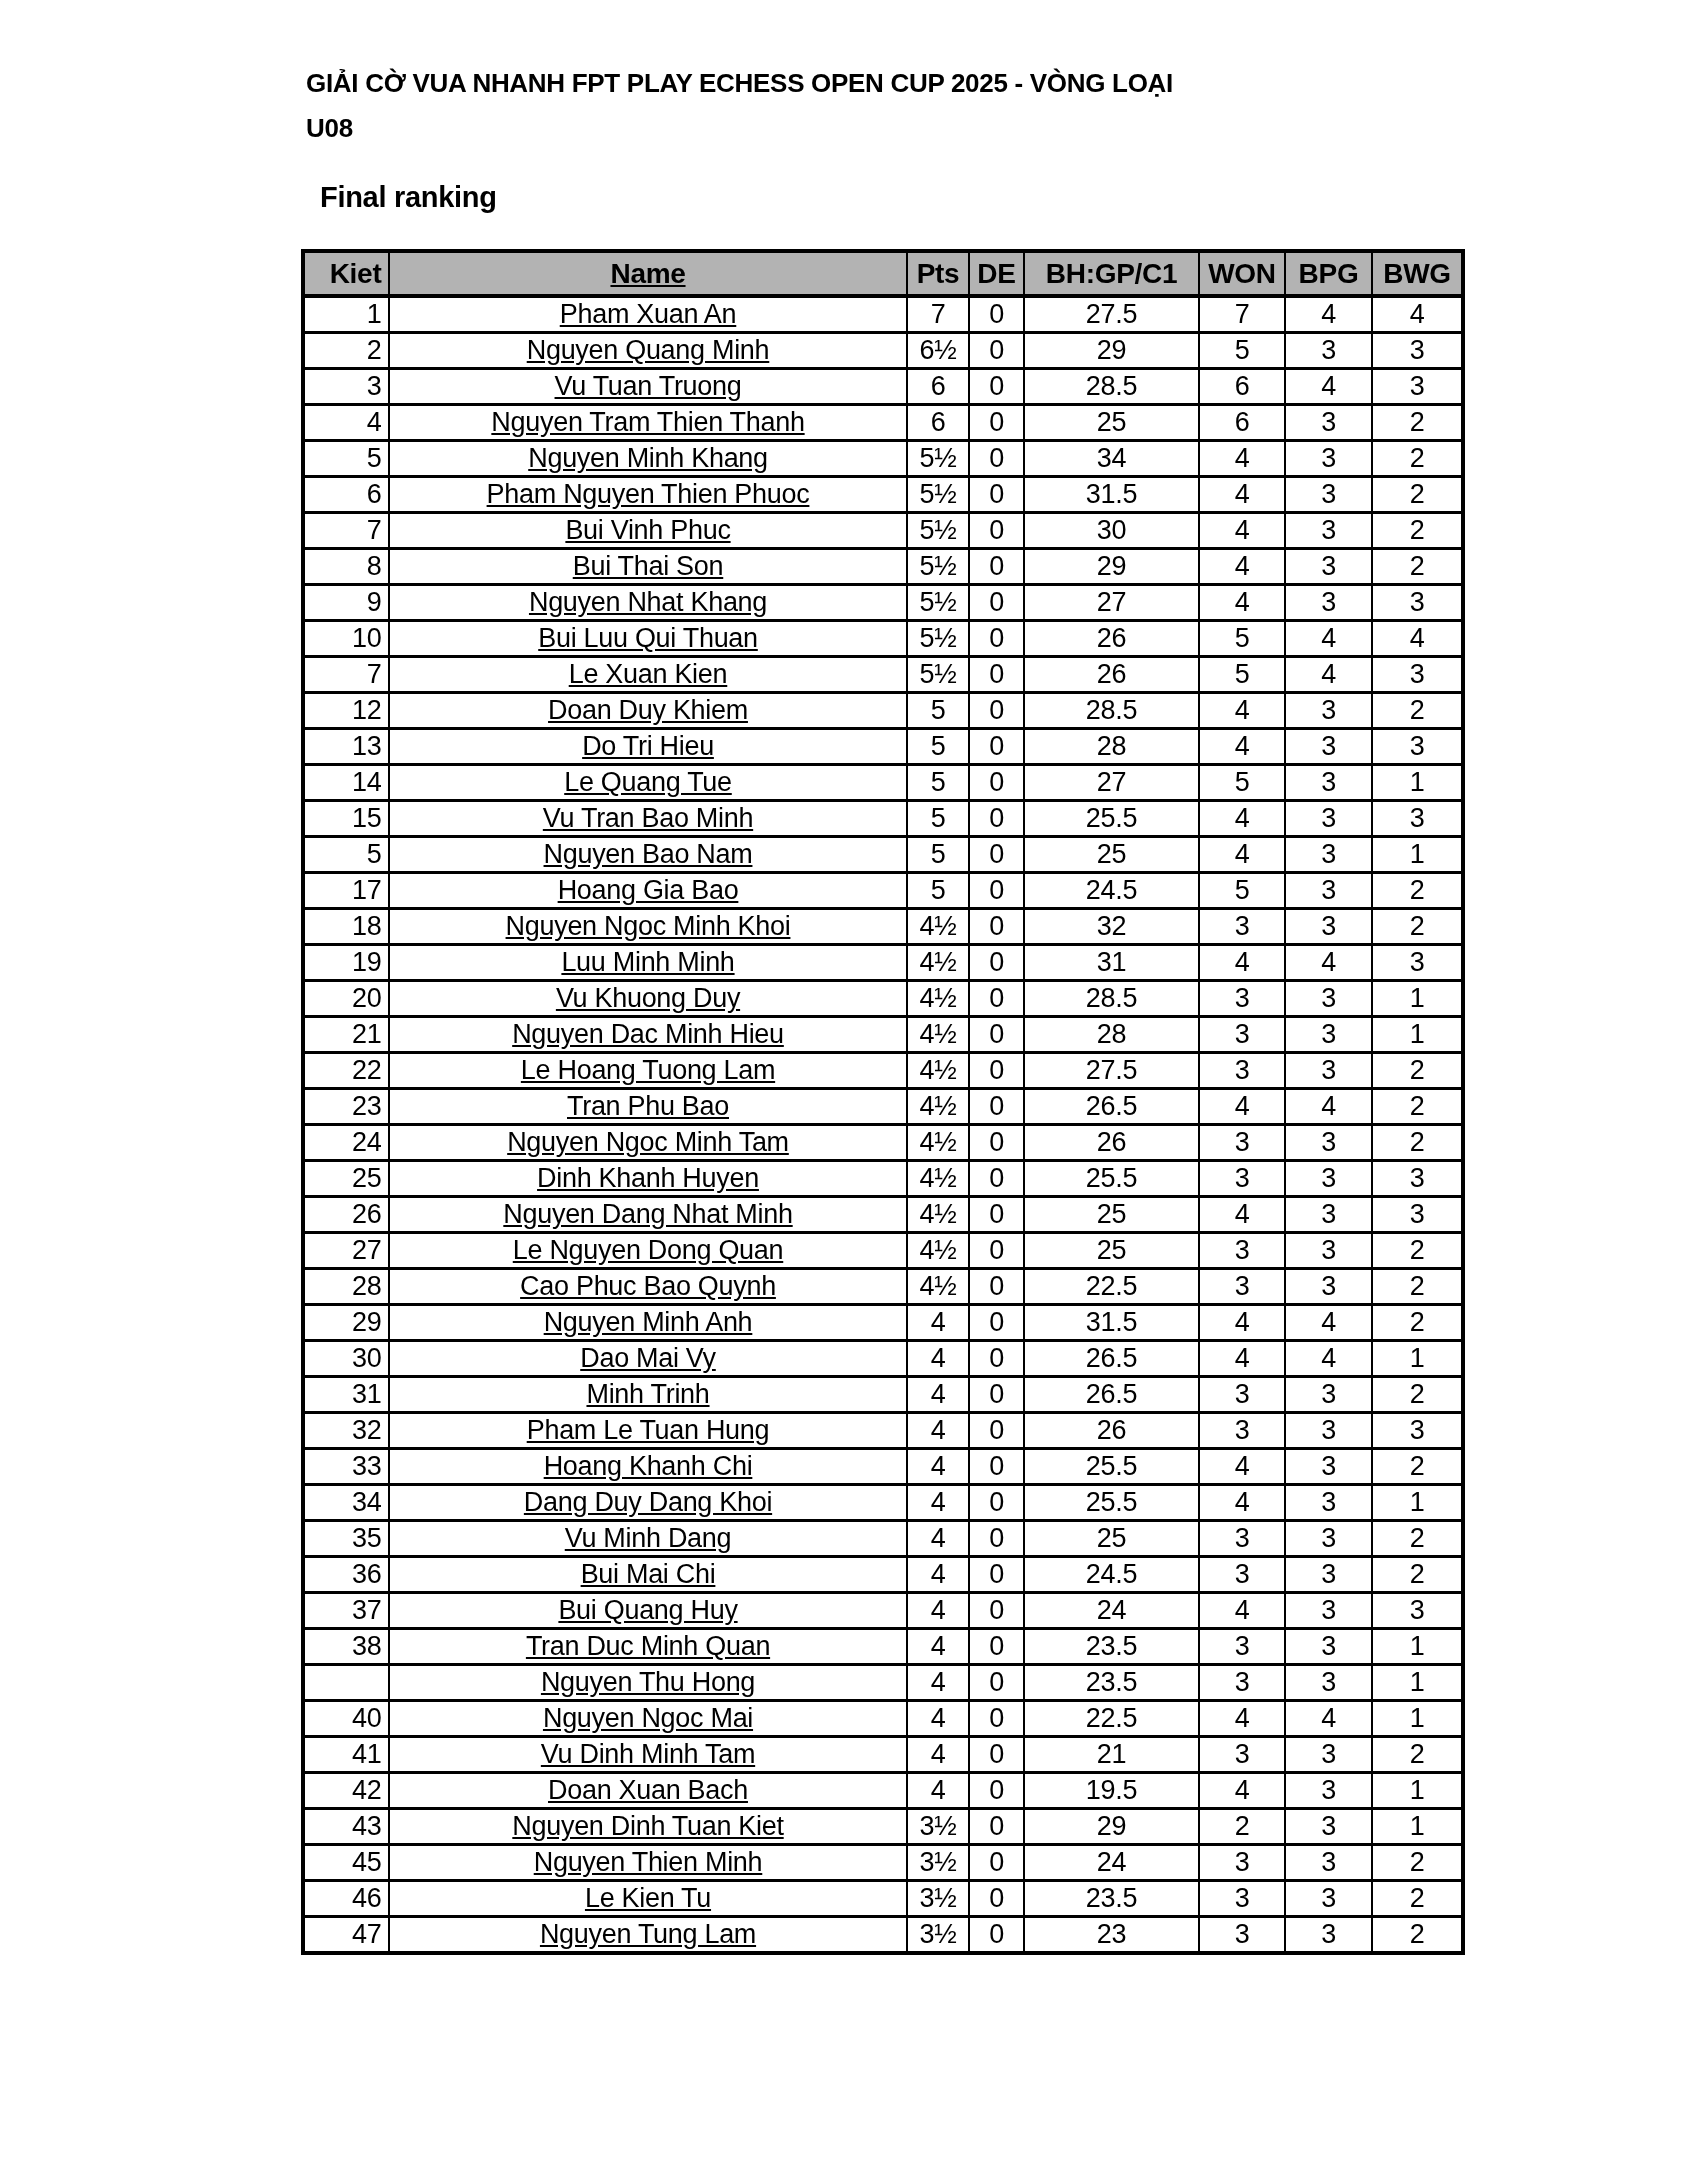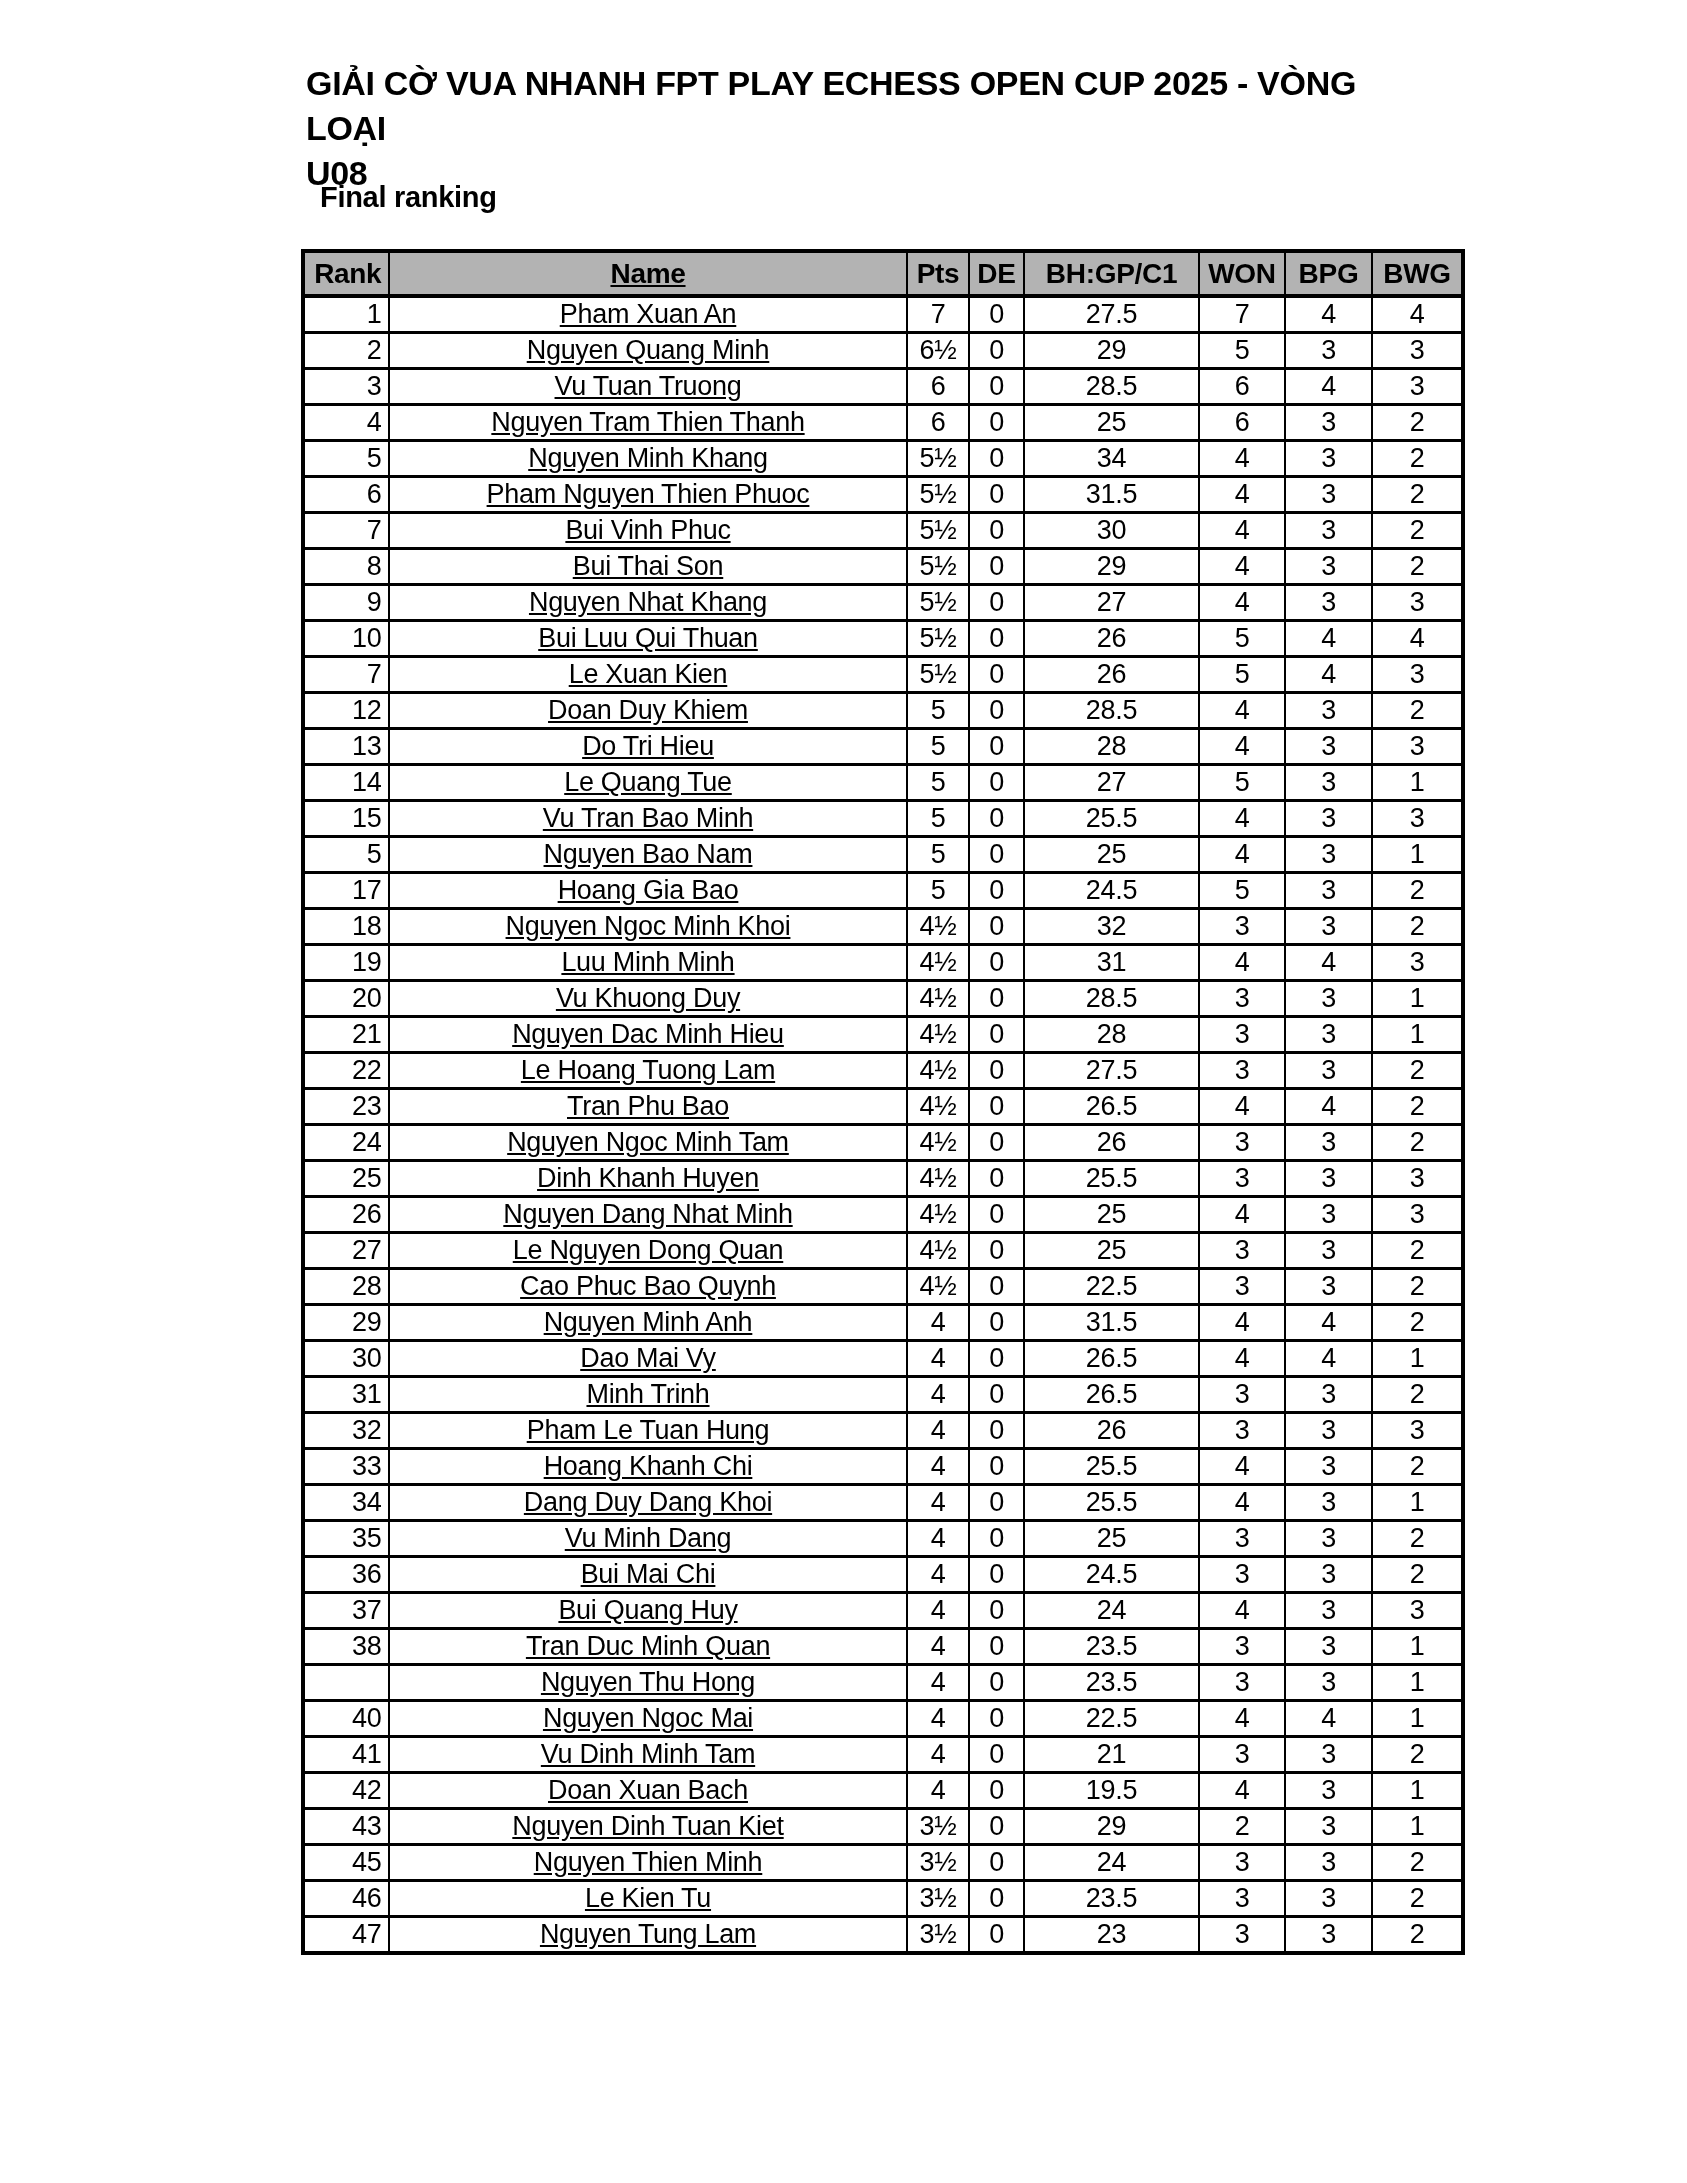--- a/index.html
+++ b/index.html
@@ -14,21 +14,21 @@
     background: #ffffff;
     color: #000000;
     font-family: "Liberation Sans", "DejaVu Sans", sans-serif;
     overflow: hidden;
   }
   .title {
     position: absolute;
     left: 306px;
     top: 61px;
     width: 1111px;
-    font-size: 34px;
+    font-size: 26px;
     font-weight: 700;
     line-height: 45px;
     letter-spacing: -0.3px;
   }
   .subtitle {
     position: absolute;
     left: 320px;
     top: 181px;
     font-size: 29px;
     font-weight: 700;
@@ -87,21 +87,21 @@
       <col style="width:518px">
       <col style="width:62px">
       <col style="width:55px">
       <col style="width:175px">
       <col style="width:86px">
       <col style="width:87px">
       <col style="width:91px">
     </colgroup>
     <thead>
         <tr>
-          <th class="ar">Rank</th>
+          <th class="ar">Kiet</th>
           <th class="al">Name</th>
           <th class="ac">Pts</th>
           <th class="ac">DE</th>
           <th class="ac">BH:GP/C1</th>
           <th class="ac">WON</th>
           <th class="ac">BPG</th>
           <th class="ac">BWG</th>
         </tr>
       </thead>
     <tbody>

